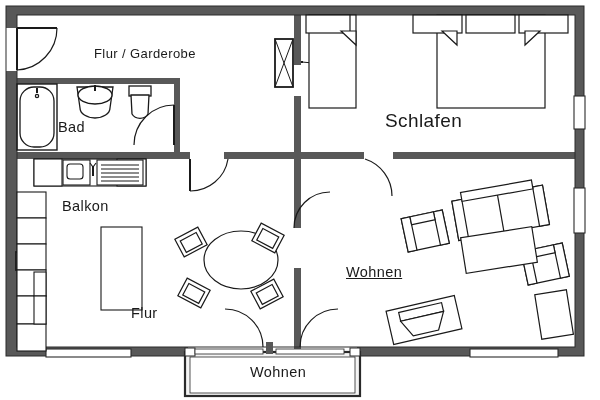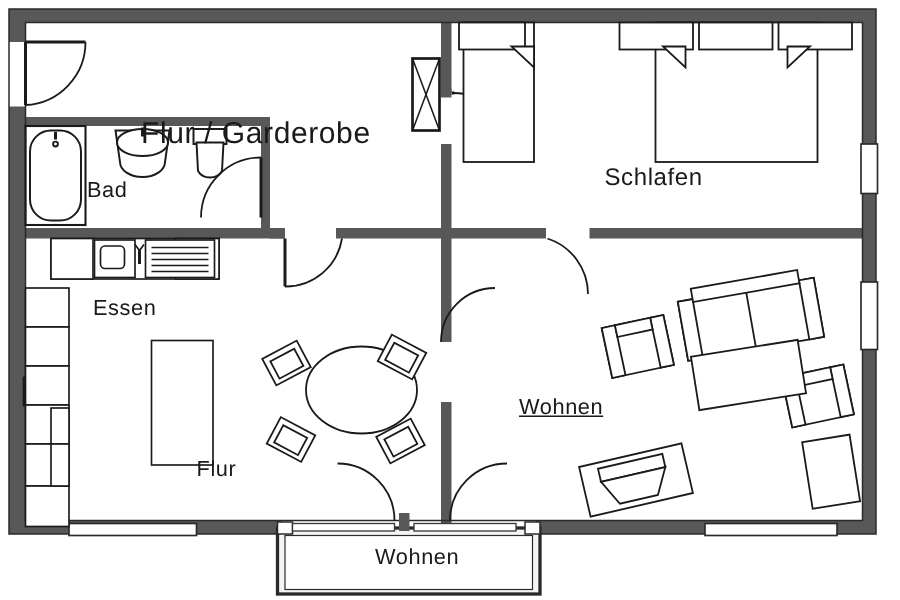--- a/index.html
+++ b/index.html
@@ -316,27 +316,27 @@
       </g>
     </g>
 
     <g fill="#585858" stroke="none">
       <rect x="294" y="152" width="7" height="7"></rect>
       <rect x="294" y="59" width="7" height="6"></rect>
     </g>
 
   </svg>
 
-  <div class="room-label" style="left:94px; top:46px; font-size:20px;margin-top:32px;">Flur / Garderobe</div>
+  <div class="room-label" style="left:94px; top:46px; font-size:13px;">Flur / Garderobe</div>
 
   <div class="room-label" style="left:58px; top:119px; font-size:14.5px;text-align:center;">Bad</div>
 
-  <div class="room-label" style="left:62px; top:198px; font-size:14.5px;">Essen</div>
+  <div class="room-label" style="left:62px; top:198px; font-size:14.5px;">Balkon</div>
 
   <div class="room-label" style="left:131px; top:305px; font-size:14.5px;">Flur</div>
 
-  <div class="room-label" style="left:385px; top:110px; font-size:16px;margin-left:18px;">Schlafen</div>
+  <div class="room-label" style="left:385px; top:110px; font-size:19px;">Schlafen</div>
 
   <div class="room-label" style="left:346px; top:264px; font-size:14.5px;text-decoration:underline;">Wohnen</div>
 
   <div class="room-label" style="left:250px; top:364px; font-size:14.5px;">Wohnen</div>
 
 </div>
 
 </body></html>

